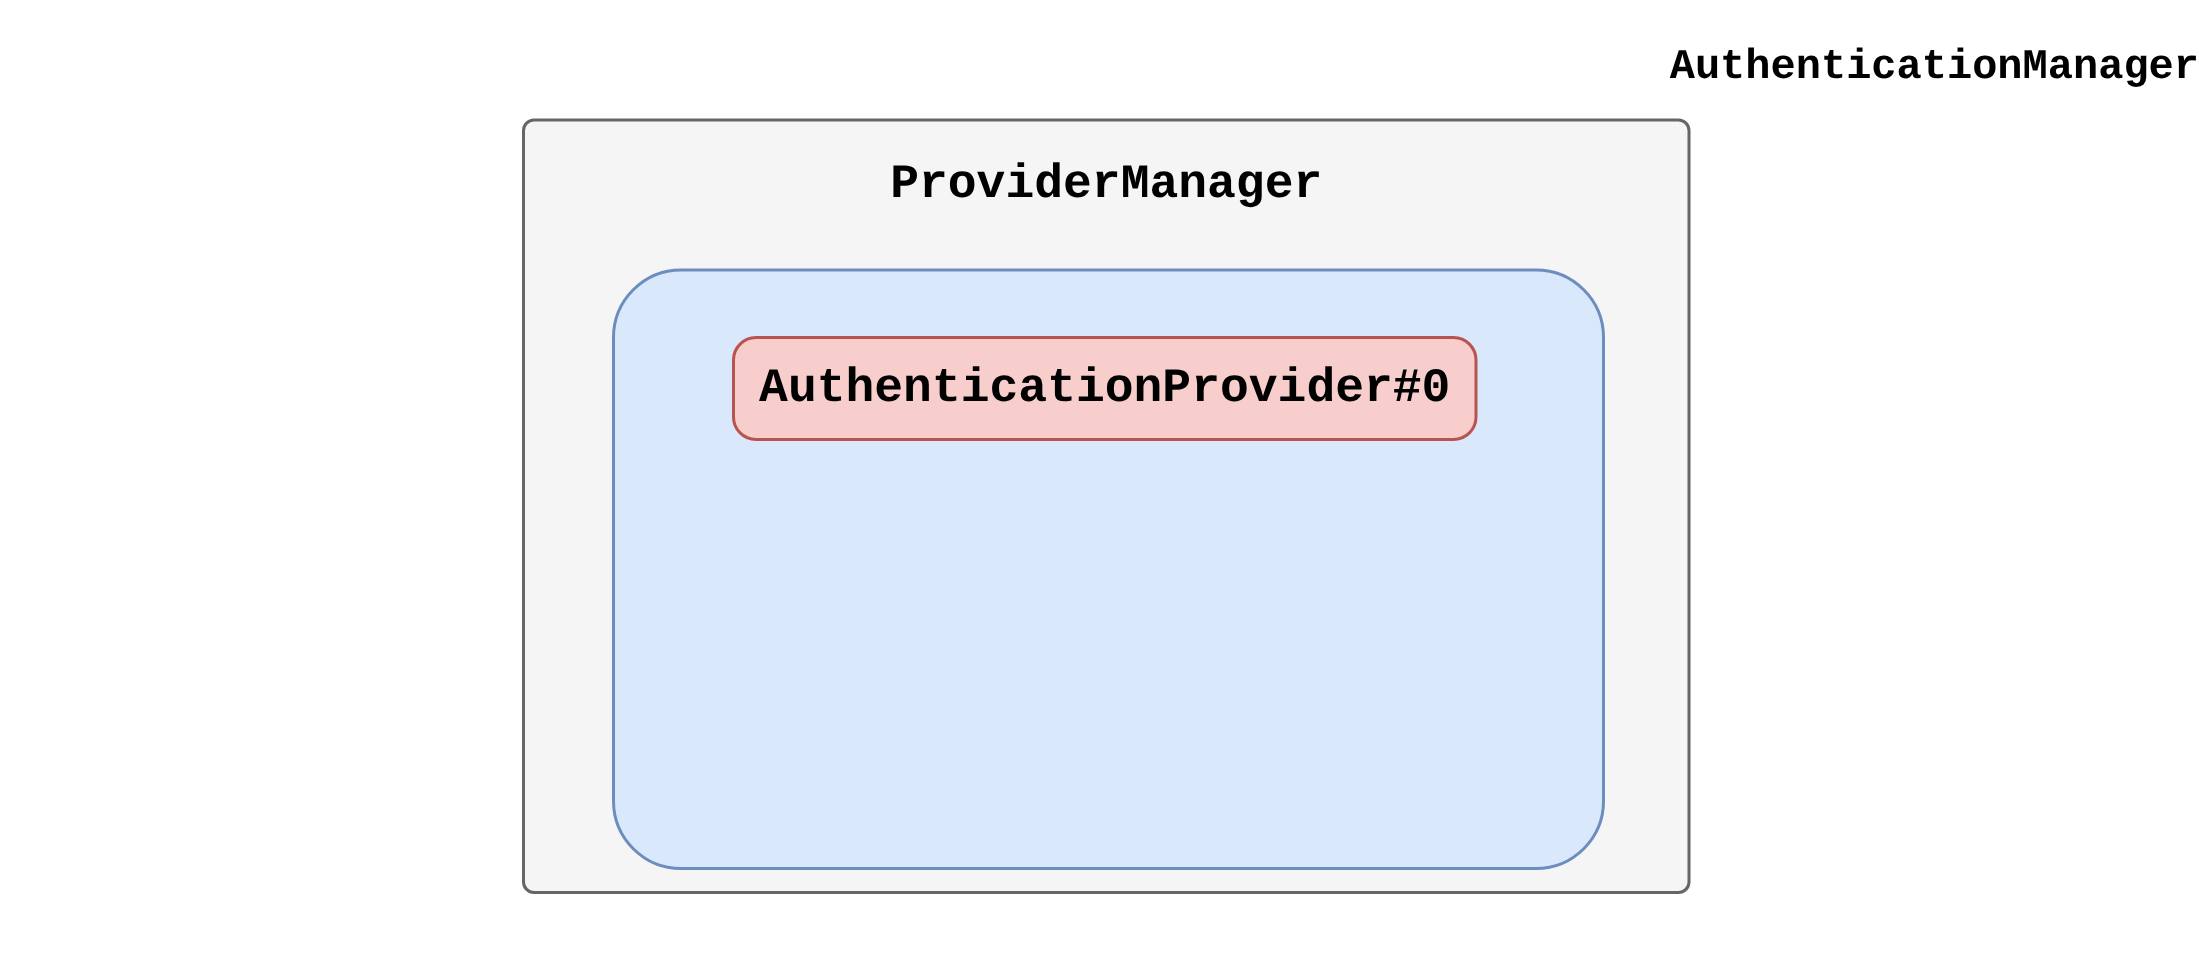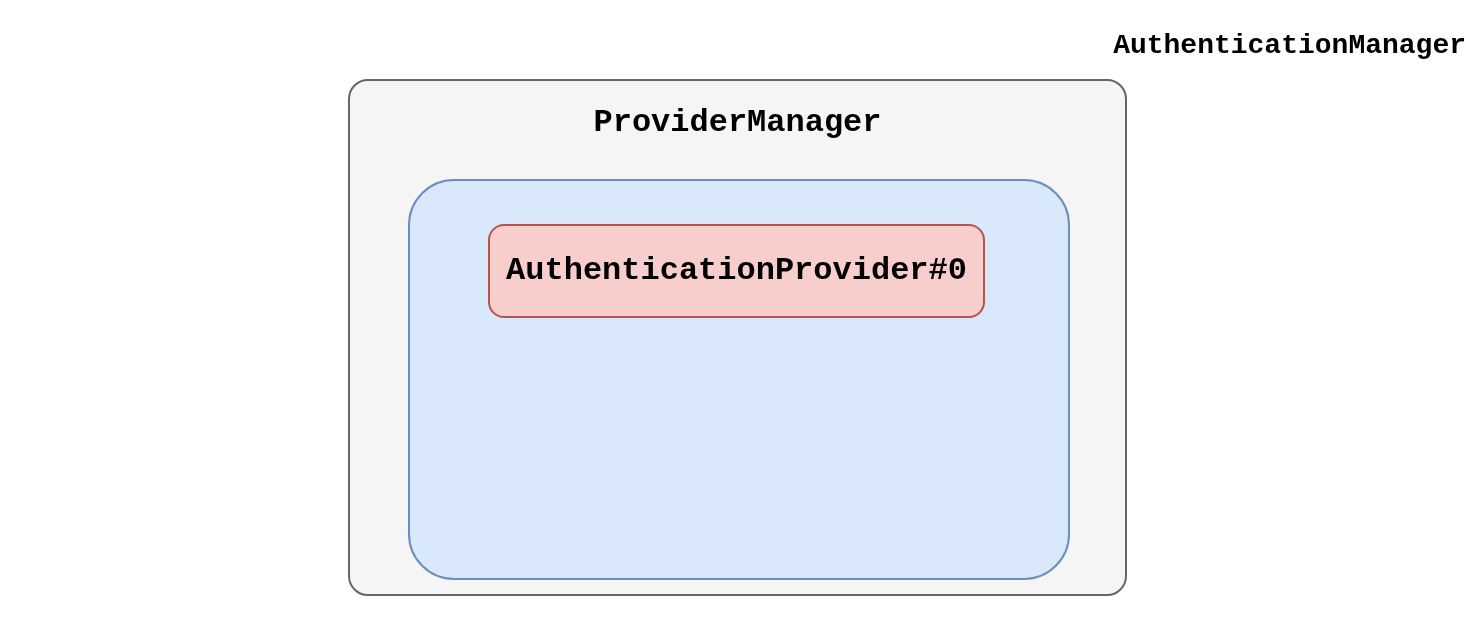--- a/index.html
+++ b/index.html
@@ -39,21 +39,21 @@
     margin-top: 20px;
   }
   .outer-box {
     position: absolute;
     left: 348px;
     top: 79px;
     width: 779px;
     height: 517px;
     background: var(--outer-box-fill, #f5f5f5);
     border: 2px solid var(--outer-box-border, #666666);
-    border-radius: 20px;
+    border-radius: 8px;
   }
   .outer-label {
     position: absolute;
     top: 24px;
     left: 0;
     right: 0;
     text-align: center;
     font-size: 32px;
     font-weight: bold;
     line-height: 36px;
@@ -67,21 +67,21 @@
     width: 662px;
     height: 401px;
     background: var(--inner-box-fill, #dae8fc);
     border: 2px solid var(--inner-box-border, #6c8ebf);
     border-radius: 46px;
   }
   .provider-box {
     position: absolute;
     left: 78px;
     width: 497px;
-    height: 94px;
+    height: 70px;
     background: var(--provider-box-fill, #f8cecc);
     border: 2px solid var(--provider-box-border, #b85450);
     border-radius: 16px;
     display: flex;
     align-items: center;
     justify-content: center;
   }
   .provider-box.pos-0 { top: 43px; }
   .provider-box.pos-1 { top: 157px; }
   .provider-box.pos-2 { top: 270px; }

